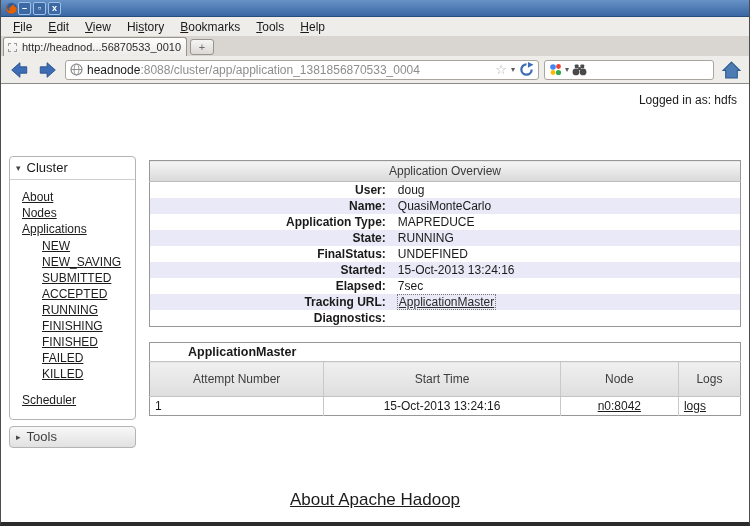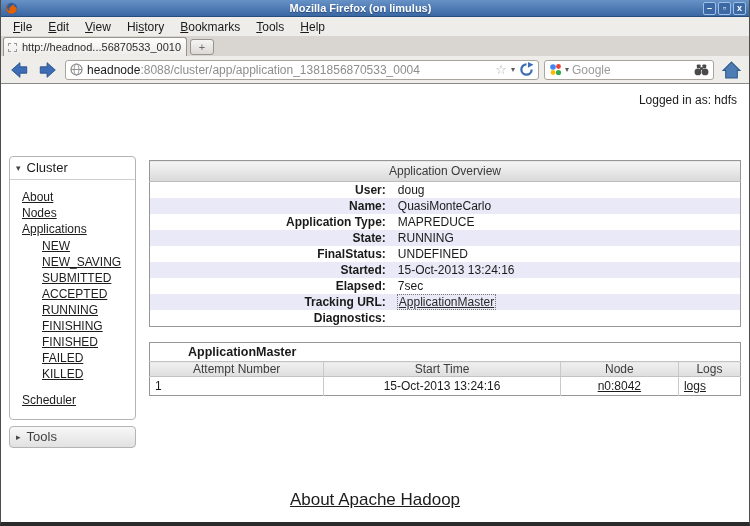--- a/index.html
+++ b/index.html
@@ -113,42 +113,41 @@
   .ov-row td { padding: 1px 6px; height: 15px; }
   .ov-row.alt { background: #e9e9f7; }
   .ov-lbl { width: 41%; text-align: right; font-weight: bold; white-space: nowrap; }
   .ov-val { text-align: left; }
   .tracking-link { color: #2a2a2a; text-decoration: underline; outline: 1px dotted #777; padding: 0 1px; }
   .gap { height: 15px; }
   .att-title td { padding: 2px 6px 2px 38px; font-weight: bold; font-size: 12.5px; }
   .att-head th {
     background: linear-gradient(#f0f0f0, #dedede);
     border-top: 1px solid #c3c3c3; border-bottom: 1px solid #c3c3c3;
-    font-weight: normal; color: #3d3d3d; padding: 0 4px; margin-left: 48px;
+    font-weight: normal; color: #3d3d3d; padding: 10px 4px; margin-left: 48px;
   }
   .att-head th + th, .att-row td + td { border-left: 1px solid #c9c9c9; }
   .att-row td { padding: 2px 5px; }
   .att-row a { color: #1c1c1c; text-decoration: underline; }
   .c { text-align: center; }
   .col-attempt { width: 29.5%; } .col-start { width: 40%; } .col-node { width: 20%; } .col-logs { width: 10.5%; }
   
   .footer { position: absolute; bottom: 12px; left: 0; right: 0; text-align: center; font-size: 17px; }
   .footer a { color: #1c1c1c; text-decoration: underline; }
 </style>
 </head>
 <body>
 
 <div class="window">
 
   <div class="titlebar">
     <svg class="ff-icon" viewBox="0 0 16 16">
       <circle cx="8" cy="8" r="7" fill="#2b5d9e"></circle>
       <path d="M8 1.5 a6.5 6.5 0 1 0 6.5 6.5 c-1 -2 -2 -2.5 -3 -2 c.5 -1.5 -.5 -3 -2 -3.5 c.8 1 .3 2 -.8 2.2 c-1.8.3 -2.7 1.8 -2 3.5 c-1 -.3 -1.4 -1 -1.4 -2 c-1.2 1.8 -.3 4.3 2 5 c-2.5.2 -4.3 -1.5 -4.8 -3.7 A6.5 6.5 0 0 1 8 1.5 z" fill="#e66000"></path>
     </svg>
-    <span class="title">Mozilla Firefox (on limulus)</span>
     <span class="win-controls">
       <span class="win-btn">–</span>
       <span class="win-btn">▫</span>
       <span class="win-btn">x</span>
     </span>
   </div>
 
   <div class="menubar">
     <span class="menu-item"><span></span><span class="mn">F</span><span>ile</span></span>
     <span class="menu-item"><span></span><span class="mn">E</span><span>dit</span></span>
@@ -193,21 +192,20 @@
       </svg>
     </div>
     <div class="searchbox">
       <svg width="13" height="13" viewBox="0 0 13 13">
         <circle cx="4" cy="4" r="2.8" fill="#4285f4"></circle>
         <circle cx="9.5" cy="3.5" r="2.4" fill="#ea4335"></circle>
         <circle cx="4" cy="9.5" r="2.4" fill="#fbbc05"></circle>
         <circle cx="9.5" cy="9.5" r="2.6" fill="#34a853"></circle>
       </svg>
       <span class="chev">▾</span>
-      <span class="search-ph">Google</span>
       <svg width="15" height="12" viewBox="0 0 16 12">
         <rect x="3" y="0" width="4" height="4" rx="1" fill="#4a4a4a"></rect>
         <rect x="9" y="0" width="4" height="4" rx="1" fill="#4a4a4a"></rect>
         <circle cx="4.2" cy="8" r="3.6" fill="#4a4a4a"></circle>
         <circle cx="11.8" cy="8" r="3.6" fill="#4a4a4a"></circle>
         <rect x="6.5" y="3" width="3" height="3" fill="#4a4a4a"></rect>
       </svg>
     </div>
     <span class="nav-btn">
       <svg width="19" height="18" viewBox="0 0 18 17">

